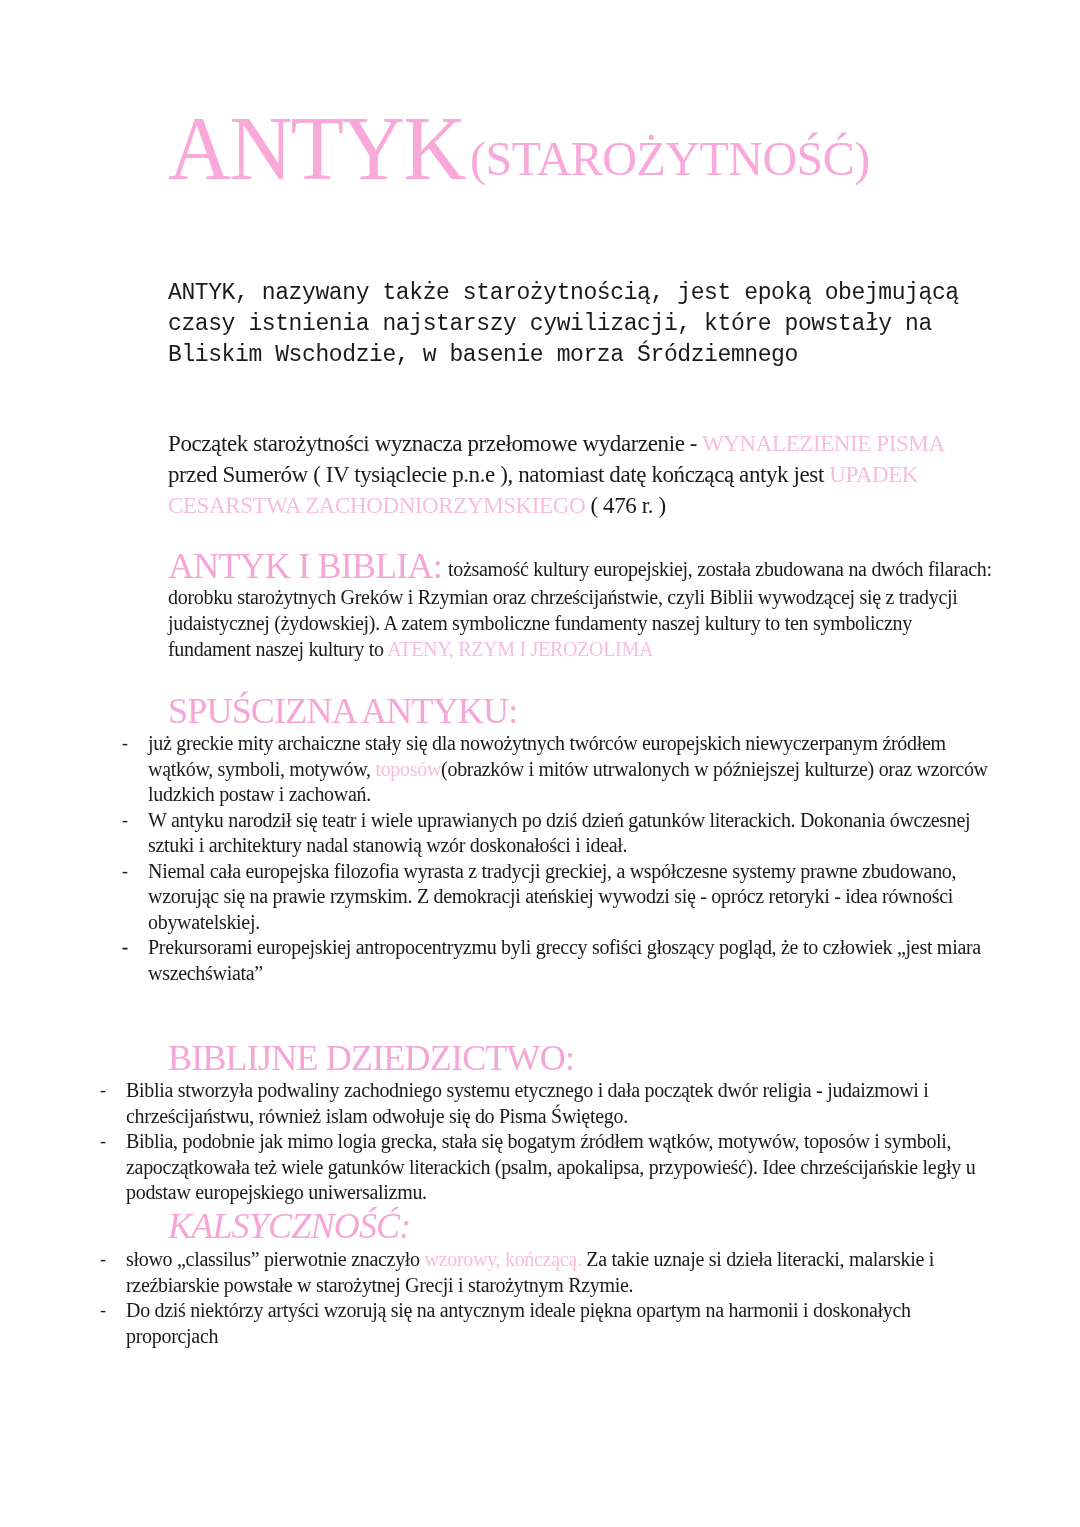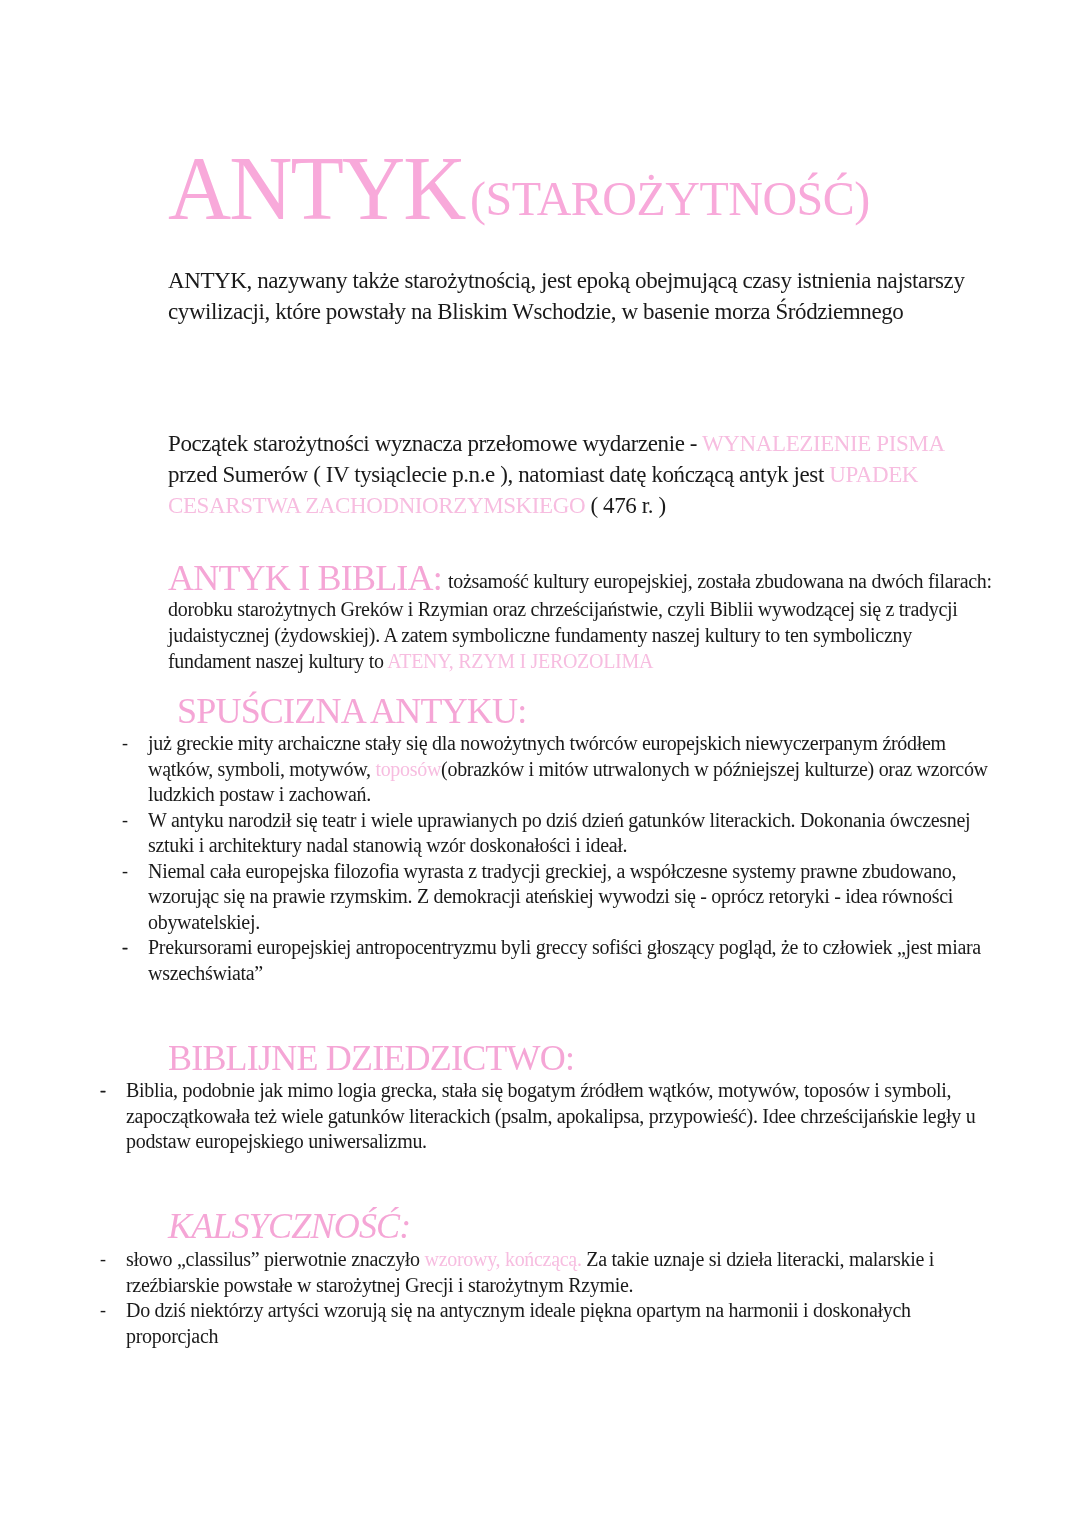--- a/index.html
+++ b/index.html
@@ -1,29 +1,29 @@
 <!DOCTYPE html>
 <html><head>
   <meta charset="utf-8">
   <style>
     html, body { margin: 0; padding: 0; background: #ffffff; }
     body { width: 1080px; height: 1527px; position: relative; overflow: hidden;
            font-family: "Liberation Serif", "DejaVu Serif", serif; color: #1a1a1a; }
     .pink-light { color: #f7bde0; }
-    .title { position: absolute; left: 168px; top: 102px; white-space: nowrap; line-height: 1; margin-top: 40px; }
+    .title { position: absolute; left: 168px; top: 102px; white-space: nowrap; line-height: 1; }
     .title .big { font-size: 92px; color: #f8a9da; letter-spacing: -2px; transform: scaleX(0.95); display: inline-block; transform-origin: left; }
     .title .small { font-size: 48px; color: #f8a9da; margin-left: -14px; letter-spacing: -0.5px; vertical-align: 4px; }
     .para { position: absolute; font-size: 23px; line-height: 31px; letter-spacing: -0.4px; }
-    .p1 { left: 168px; top: 265px; width: 830px; }
+    .p1 { left: 168px; top: 278px; width: 830px; font-family: Liberation Mono, monospace; }
     .p2 { left: 168px; top: 388px; width: 820px; margin-top: 40px; }
     .sec-head { font-size: 36px; color: #f5a6d6; letter-spacing: -0.8px; line-height: 1; }
-    .p3 { left: 168px; top: 548px; width: 830px; font-size: 20px; line-height: 26px; letter-spacing: -0.3px; margin-top: 12px; }
+    .p3 { left: 168px; top: 548px; width: 830px; font-size: 20px; line-height: 26px; letter-spacing: -0.3px; }
     .p3 .sec-head { vertical-align: -2px; margin-right: 6px; }
     .heading { position: absolute; font-size: 36px; color: #f5a6d6; letter-spacing: -0.8px; line-height: 1; white-space: nowrap; }
-    .h-spus { left: 177px; top: 693px; }
+    .h-spus { left: 168px; top: 693px; }
     .h-bib { left: 168px; top: 1040px; }
     .h-kal { left: 168px; top: 1208px; font-style: italic; }
     ul.list { position: absolute; margin: 0; padding: 0; list-style: none; font-size: 20px; line-height: 25.5px; letter-spacing: -0.3px; }
     ul.list li { position: relative; padding-left: 0; }
     ul.list li .dash { position: absolute; font-size: 18px; }
     .l1 { left: 148px; top: 731px; width: 840px; }
     .l1 li .dash { left: -26px; }
     .l2 { left: 126px; top: 1078px; width: 860px; }
     .l2 li .dash { left: -26px; }
     .l3 { left: 126px; top: 1247px; width: 860px; }
@@ -47,21 +47,21 @@
 <ul class="list l1">
   <li><span class="dash">-</span><span>już greckie mity archaiczne stały się dla nowożytnych twórców europejskich niewyczerpanym źródłem wątków, symboli, motywów, </span><span class="pink-light">toposów</span><span>(obrazków i mitów utrwalonych w późniejszej kulturze) oraz wzorców ludzkich postaw i zachowań.</span></li>
   <li><span class="dash">-</span><span>W antyku narodził się teatr i wiele uprawianych po dziś dzień gatunków literackich. Dokonania ówczesnej sztuki i architektury nadal stanowią wzór doskonałości i ideał.</span></li>
   <li><span class="dash">-</span><span>Niemal cała europejska filozofia wyrasta z tradycji greckiej, a współczesne systemy prawne zbudowano, wzorując się na prawie rzymskim. Z demokracji ateńskiej wywodzi się - oprócz retoryki - idea równości obywatelskiej.</span></li>
   <li><span class="dash">-</span></li>
   <li><span class="dash">-</span><span>Prekursorami europejskiej antropocentryzmu byli greccy sofiści głoszący pogląd, że to człowiek „jest miara wszechświata”</span></li>
 </ul>
 
 <div class="heading h-bib">BIBLIJNE DZIEDZICTWO:</div>
 <ul class="list l2">
-  <li><span class="dash">-</span></li>
+  <li><span class="dash">-</span><span>Biblia stworzyła podwaliny zachodniego systemu etycznego i dała początek dwór religia - judaizmowi i chrześcijaństwu, również islam odwołuje się do Pisma Świętego.</span></li>
   <li><span class="dash">-</span><span>Biblia, podobnie jak mimo logia grecka, stała się bogatym źródłem wątków, motywów, toposów i symboli, zapoczątkowała też wiele gatunków literackich (psalm, apokalipsa, przypowieść). Idee chrześcijańskie  legły u podstaw europejskiego uniwersalizmu.</span></li>
 </ul>
 
 <div class="heading h-kal">KALSYCZNOŚĆ:</div>
 <ul class="list l3">
   <li><span class="dash">-</span><span>słowo „classilus” pierwotnie znaczyło </span><span class="pink-light">wzorowy, kończącą.</span><span> Za takie uznaje si dzieła literacki, malarskie i rzeźbiarskie powstałe w starożytnej Grecji i starożytnym Rzymie.</span></li>
   <li><span class="dash">-</span><span>Do dziś niektórzy artyści wzorują się na antycznym ideale piękna opartym na harmonii i doskonałych proporcjach</span></li>
 </ul>
 
 </body></html>

